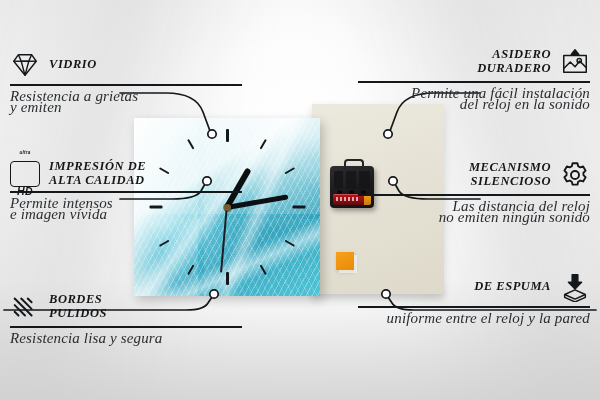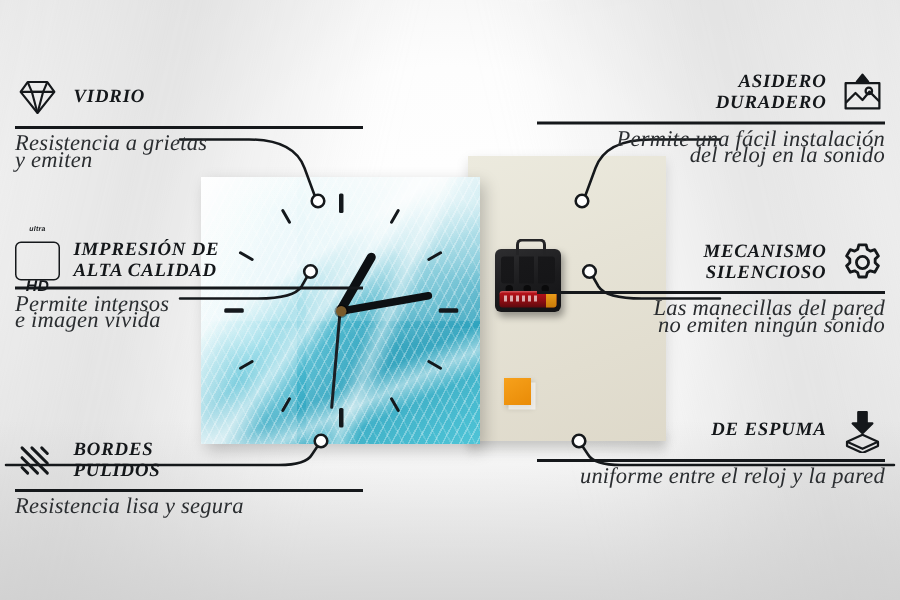--- a/index.html
+++ b/index.html
@@ -281,21 +281,21 @@
           <path d="M13.4 3.5h5.2l.8 3.1 2.2 1.3 3.1-1 2.6 4.5-2.3 2.2v2.6l2.3 2.2-2.6 4.5-3.1-1-2.2 1.3-.8 3.1h-5.2l-.8-3.1-2.2-1.3-3.1 1-2.6-4.5 2.3-2.2v-2.6L4.7 11.4l2.6-4.5 3.1 1 2.2-1.3z"></path>
           <circle cx="16" cy="16" r="4.3"></circle>
         </g>
       </svg>
       <div>
         <div class="feat-title">MECANISMO</div>
         <div class="feat-title">SILENCIOSO</div>
       </div>
     </div>
     <div class="rule"></div>
-    <div class="feat-desc">Las manecillas del pared</div>
+    <div class="feat-desc">Las distancia del reloj</div>
     <div class="feat-desc">no emiten ningún sonido</div>
   </div>
 
   <div class="feat right f6">
     <div class="feat-head">
       <svg class="feat-icon" viewBox="0 0 32 32">
         <g fill="none" stroke="#15181b" stroke-width="1.6" stroke-linejoin="round">
           <path d="M13 3 h6 v8 h4 l-7 7 -7 -7 h4 z" fill="#15181b"></path>
           <path d="M16 19 L5 24 L16 29 L27 24 Z"></path>
           <path d="M5 24 v3 l11 5 11-5 v-3"></path>

